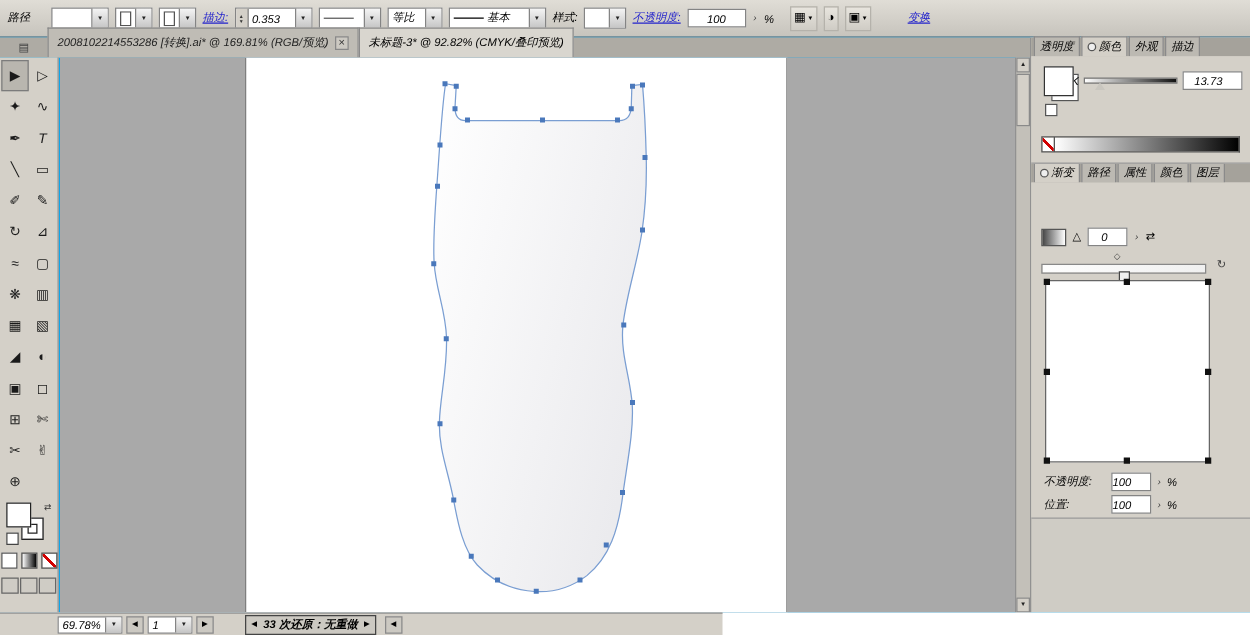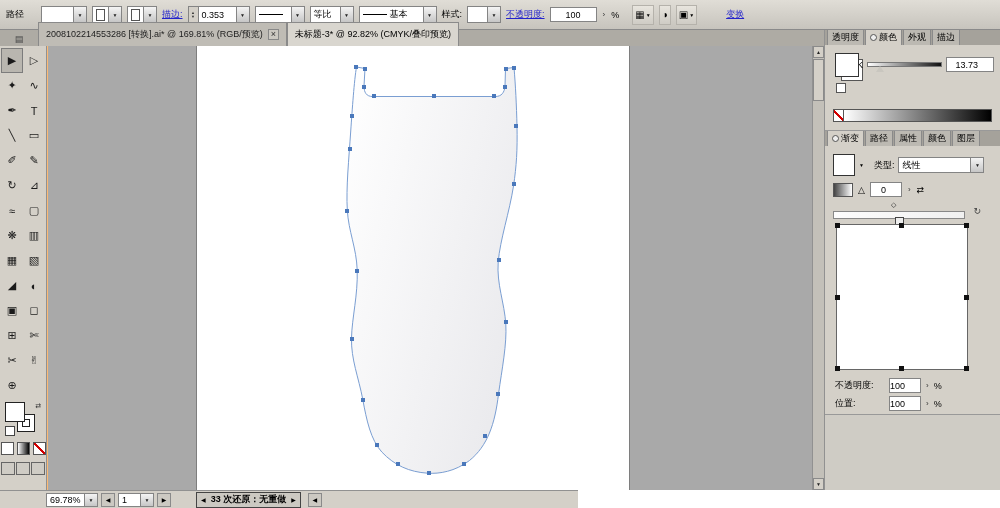--- a/index.html
+++ b/index.html
@@ -1,17 +1,17 @@
 <!DOCTYPE html>
 <html><head>
 <meta charset="utf-8">
 <style>
   html,body{margin:0;padding:0;}
   body{font-family:"Liberation Sans","DejaVu Sans",sans-serif;font-size:9px;color:#000;background:#fff;}
-  #app{position:relative;width:1000px;height:508px;background:#fdba74;overflow:hidden;}
+  #app{position:relative;width:1000px;height:508px;background:#0ea5e9;overflow:hidden;font-style:italic;}
 
   
   #control-bar{position:absolute;left:0;top:0;width:1000px;height:30px;background:linear-gradient(#e0ddd6,#c7c4bd);border-bottom:1px solid #8a8a8a;display:flex;align-items:center;gap:5px;padding:0 6px;box-sizing:border-box;}
   .combo{display:inline-flex;align-items:center;height:17px;background:#fff;border:1px solid #848484;box-sizing:border-box;}
   .combo .cval{flex:1;padding:0 3px;white-space:nowrap;overflow:hidden;display:flex;align-items:center;gap:3px;}
   .combo .carr{width:12px;align-self:stretch;background:linear-gradient(#f4f4f4,#c6c6c6);border-left:1px solid #848484;display:flex;align-items:center;justify-content:center;font-size:5px;color:#222;}
   .spin{width:9px;display:flex;flex-direction:column;align-items:center;justify-content:center;font-size:4px;line-height:4px;background:#d4d0c8;border-right:1px solid #848484;align-self:stretch;color:#333;}
   .link{color:#2323cc;text-decoration:underline;cursor:pointer;}
   .valbox{background:#fff;border:1px solid #848484;height:15px;min-width:24px;display:inline-flex;align-items:center;justify-content:flex-end;padding:0 15px;box-sizing:border-box;}
   .stepbtn{font-size:8px;color:#333;padding:0 1px;}
@@ -340,29 +340,20 @@
         </span>
       <span class="ptab">
           <span>颜色</span>
         </span>
       <span class="ptab">
           <span>图层</span>
         </span>
     </div>
 
     <div class="pcontent" id="grad-panel">
-      <div id="grad-row1">
-        <div id="grad-sw"></div>
-        <span id="grad-sw-arr">▼</span>
-        <span style="margin-left:6px;">类型:</span>
-        <div class="combo" id="type-combo">
-          <span class="cval">线性</span>
-          <span class="carr">▼</span>
-        </div>
-      </div>
       <div id="grad-row2">
         <div id="grad-strip"></div>
         <span>△</span>
         <div class="valbox" id="angle-box">0</div>
         <span class="stepbtn">›</span>
         <span id="rev-icon">⇄</span>
       </div>
       <div id="grad-slider">
         <div id="grad-track"></div>
         <span id="grad-mid">◇</span>

